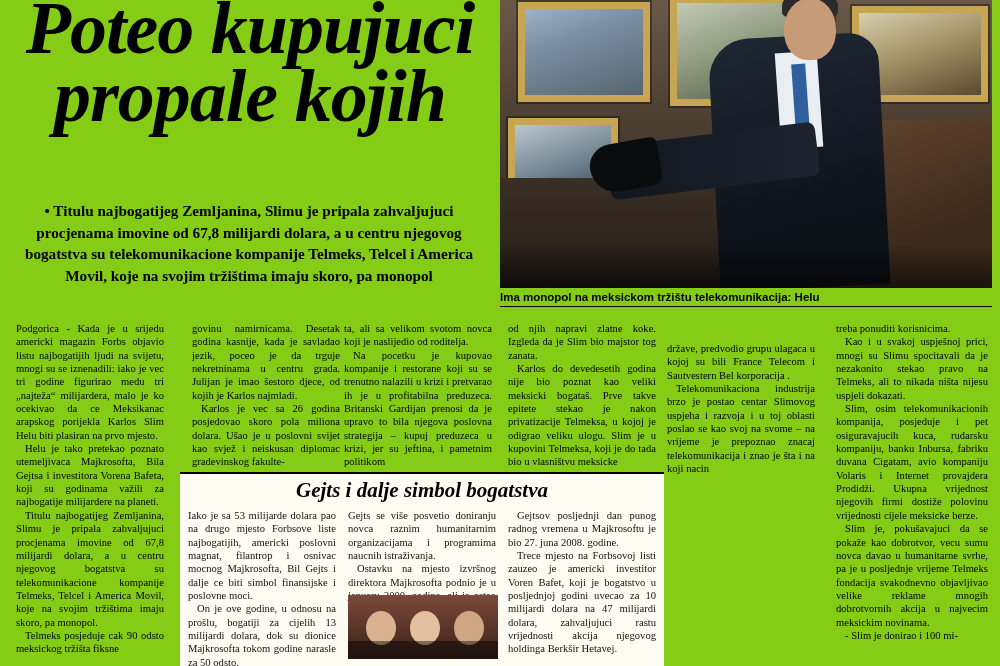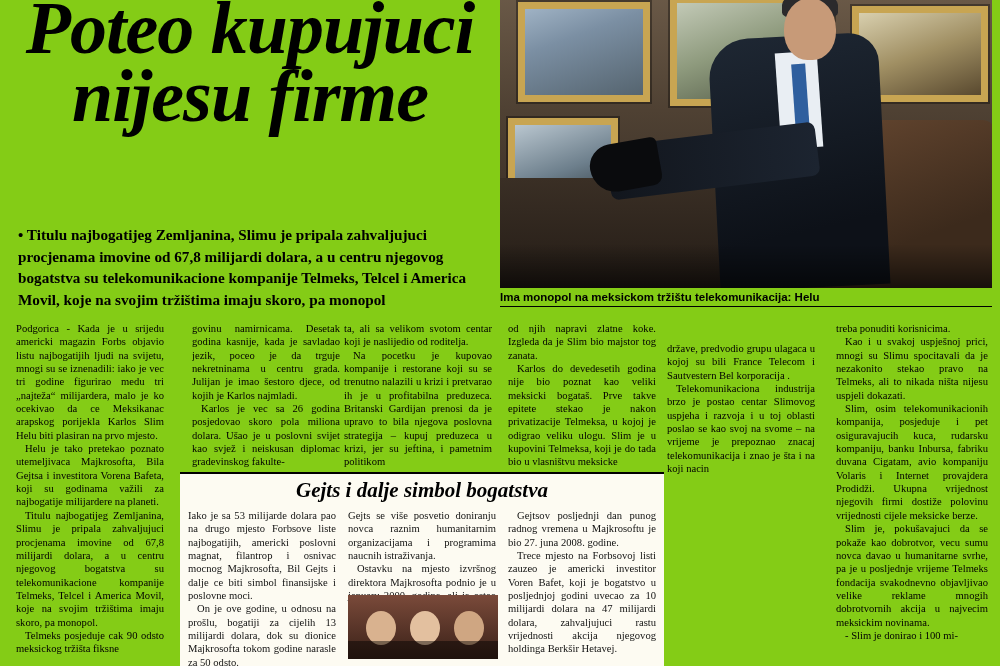--- a/index.html
+++ b/index.html
@@ -43,27 +43,27 @@
     margin: 0;
     padding: 0 6px;
   }
   .headline .l1 { display:block; }
   .headline .l2 { display:block; }
 
   
   .standfirst {
     position: absolute;
     left: 18px;
-    top: 224px;
+    top: 200px;
     width: 462px;
     font-family: "Liberation Serif", serif;
     font-weight: bold;
     font-size: 15.2px;
     line-height: 1.42;
-    text-align: left;
+    text-align: center;
     color: #000;
   }
 
   
   .photo {
     position: absolute;
     left: 500px;
     top: -8px;
     width: 492px;
     height: 296px;
@@ -257,21 +257,21 @@
   }
 </style>
 </head>
 <body>
 
 <div class="page">
 
   <div class="headline-wrap">
     <h1 class="headline">
       <span class="l1">Poteo kupujuci</span>
-      <span class="l2">nijesu firme</span>
+      <span class="l2">propale kojih</span>
     </h1>
   </div>
 
   <div class="standfirst">• Titulu najbogatijeg Zemljanina, Slimu je pripala zahvaljujuci procjenama imovine od 67,8 milijardi dolara, a u centru njegovog bogatstva su telekomunikacione kompanije Telmeks, Telcel i America Movil, koje na svojim tržištima imaju skoro, pa monopol</div>
 
   <div class="photo">
     <div class="wallpaper"></div>
     <div class="frame f1"></div>
     <div class="frame f2"></div>
     <div class="frame f3"></div>
@@ -297,21 +297,21 @@
       <p>Titulu najbogatijeg Zemljanina, Slimu je pripala zahvaljujuci procjenama imovine od 67,8 milijardi dolara, a u centru njegovog bogatstva su telekomunikacione kompanije Telmeks, Telcel i America Movil, koje na svojim tržištima imaju skoro, pa monopol.</p>
       <p>Telmeks posjeduje cak 90 odsto meksickog tržišta fiksne</p>
     </div>
 
     <div class="col c2 short2">
       <p class="first">govinu namirnicama. Desetak godina kasnije, kada je savladao jezik, poceo je da trguje nekretninama u centru grada. Julijan je imao šestoro djece, od kojih je Karlos najmladi.</p>
       <p>Karlos je vec sa 26 godina posjedovao skoro pola miliona dolara. Ušao je u poslovni svijet kao svjež i neiskusan diplomac gradevinskog fakulte-</p>
     </div>
 
     <div class="col c3 short3">
-      <p class="first">ta, ali sa velikom svotom centar koji je naslijedio od roditelja.</p>
+      <p class="first">ta, ali sa velikom svotom novca koji je naslijedio od roditelja.</p>
       <p>Na pocetku je kupovao kompanije i restorane koji su se trenutno nalazili u krizi i pretvarao ih je u profitabilna preduzeca. Britanski Gardijan prenosi da je upravo to bila njegova poslovna strategija – kupuj preduzeca u krizi, jer su jeftina, i pametnim politikom</p>
     </div>
 
     <div class="col c4 short4">
       <p class="first">od njih napravi zlatne koke. Izgleda da je Slim bio majstor tog zanata.</p>
       <p>Karlos do devedesetih godina nije bio poznat kao veliki meksicki bogataš. Prve takve epitete stekao je nakon privatizacije Telmeksa, u kojoj je odigrao veliku ulogu. Slim je u kupovini Telmeksa, koji je do tada bio u vlasništvu meksicke</p>
     </div>
 
     <div class="col c5">
       <p class="first">države, predvodio grupu ulagaca u kojoj su bili France Telecom i Sautvestern Bel korporacija .</p>

